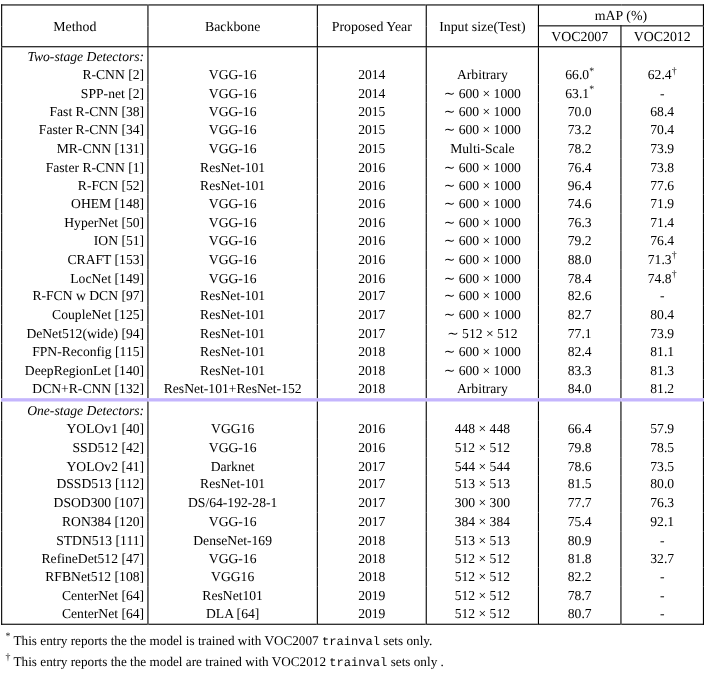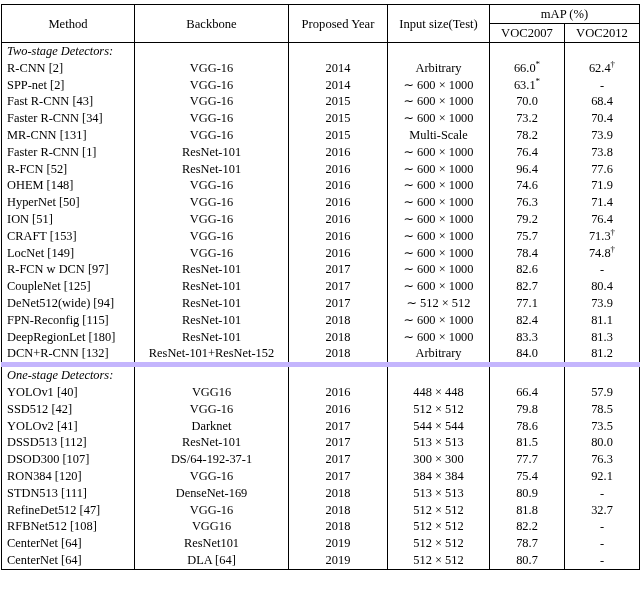--- a/index.html
+++ b/index.html
@@ -22,23 +22,23 @@
     height: 16.8px;
     line-height: 16.8px;
     text-align: center;
     font-weight: normal;
     font-size: 12.4px;
     white-space: nowrap;
     overflow: hidden;
   }
   thead th { border-bottom: 1px solid #000; font-size: 12.6px; height: 18px; line-height: 18px; }
   .sep { border-right: 1px solid #000; }
-  .method-cell { text-align: left; padding-left: 5px; }
+  .method-cell { text-align: right; padding-left: 5px; }
   .section-label { font-style: italic; }
-  .section-start td { border-top: 5px solid #c4b5fd; }
+  .section-start td { border-top: 3px solid #c4b5fd; }
   .bold { font-weight: normal; }
   sup { font-size: 9px; line-height: 0; }
 
   .footnotes { margin-top: 7px; padding-left: 4px; font-size: 12px; }
   .footnote { margin-bottom: 4px; }
   .mono { font-family: "Liberation Mono", "DejaVu Sans Mono", monospace; font-size: 11px; }
 </style>
 </head>
 <body>
 
@@ -85,21 +85,21 @@
         </tr>
         <tr>
           <td class="method-cell sep">SPP-net [2]</td>
           <td class="sep">VGG-16</td>
           <td class="sep">2014</td>
           <td class="sep">∼ 600 × 1000</td>
           <td class="sep">63.1<sup>*</sup></td>
           <td>-</td>
         </tr>
         <tr>
-          <td class="method-cell sep">Fast R-CNN [43]</td>
+          <td class="method-cell sep">Fast R-CNN [38]</td>
           <td class="sep">VGG-16</td>
           <td class="sep">2015</td>
           <td class="sep">∼ 600 × 1000</td>
           <td class="sep">70.0</td>
           <td>68.4</td>
         </tr>
         <tr>
           <td class="method-cell sep">Faster R-CNN [34]</td>
           <td class="sep">VGG-16</td>
           <td class="sep">2015</td>
@@ -153,21 +153,21 @@
           <td class="sep">2016</td>
           <td class="sep">∼ 600 × 1000</td>
           <td class="sep">79.2</td>
           <td>76.4</td>
         </tr>
         <tr>
           <td class="method-cell sep">CRAFT [153]</td>
           <td class="sep">VGG-16</td>
           <td class="sep">2016</td>
           <td class="sep">∼ 600 × 1000</td>
-          <td class="sep">75.7</td>
+          <td class="sep">88.0</td>
           <td>71.3<sup>†</sup></td>
         </tr>
         <tr>
           <td class="method-cell sep">LocNet [149]</td>
           <td class="sep">VGG-16</td>
           <td class="sep">2016</td>
           <td class="sep">∼ 600 × 1000</td>
           <td class="sep">78.4</td>
           <td>74.8<sup>†</sup></td>
         </tr>
@@ -197,21 +197,21 @@
         </tr>
         <tr>
           <td class="method-cell sep">FPN-Reconfig [115]</td>
           <td class="sep">ResNet-101</td>
           <td class="sep">2018</td>
           <td class="sep">∼ 600 × 1000</td>
           <td class="sep">82.4</td>
           <td>81.1</td>
         </tr>
         <tr>
-          <td class="method-cell sep">DeepRegionLet [180]</td>
+          <td class="method-cell sep">DeepRegionLet [140]</td>
           <td class="sep">ResNet-101</td>
           <td class="sep">2018</td>
           <td class="sep">∼ 600 × 1000</td>
           <td class="sep">83.3</td>
           <td class="bold">81.3</td>
         </tr>
         <tr>
           <td class="method-cell sep">DCN+R-CNN [132]</td>
           <td class="sep">ResNet-101+ResNet-152</td>
           <td class="sep">2018</td>
@@ -254,21 +254,21 @@
         <tr>
           <td class="method-cell sep">DSSD513 [112]</td>
           <td class="sep">ResNet-101</td>
           <td class="sep">2017</td>
           <td class="sep">513 × 513</td>
           <td class="sep">81.5</td>
           <td>80.0</td>
         </tr>
         <tr>
           <td class="method-cell sep">DSOD300 [107]</td>
-          <td class="sep">DS/64-192-37-1</td>
+          <td class="sep">DS/64-192-28-1</td>
           <td class="sep">2017</td>
           <td class="sep">300 × 300</td>
           <td class="sep">77.7</td>
           <td>76.3</td>
         </tr>
         <tr>
           <td class="method-cell sep">RON384 [120]</td>
           <td class="sep">VGG-16</td>
           <td class="sep">2017</td>
           <td class="sep">384 × 384</td>
@@ -312,15 +312,17 @@
           <td class="sep">DLA [64]</td>
           <td class="sep">2019</td>
           <td class="sep">512 × 512</td>
           <td class="sep">80.7</td>
           <td>-</td>
         </tr>
       </tbody>
   </table>
 
   <div class="footnotes">
+    <div class="footnote"><sup>*</sup> <span>This entry reports the the model is trained with VOC2007 </span><span class="mono">trainval</span><span> sets only.</span></div>
+    <div class="footnote"><sup>†</sup> <span>This entry reports the the model are trained with VOC2012 </span><span class="mono">trainval</span><span> sets only .</span></div>
   </div>
 
 </div>
 
 </body></html>

